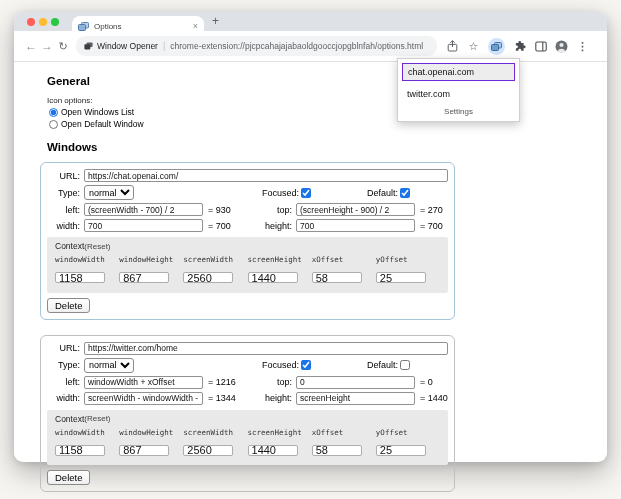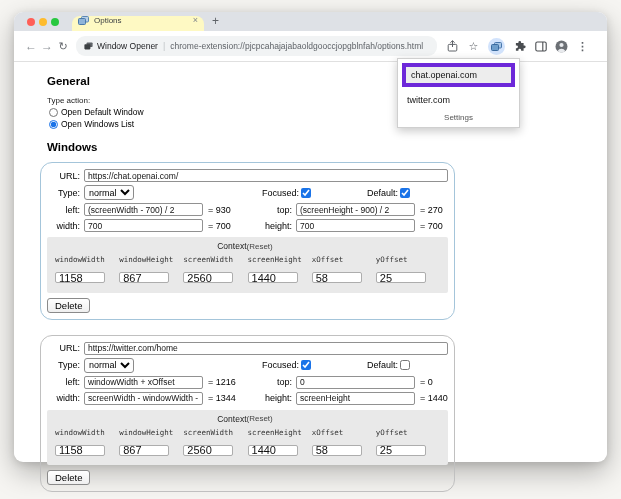--- a/index.html
+++ b/index.html
@@ -6,22 +6,22 @@
   html,body { background:#e9e7e4; }
   .stage { position:relative; width:621px; height:499px; background:#f6f5f2; overflow:hidden;
            font-family:"Liberation Sans", sans-serif; }
   .window { position:absolute; left:14px; top:12px; width:593px; height:450px; background:#fff;
             border-radius:9px; box-shadow:0 10px 28px rgba(0,0,0,.28), 0 2px 8px rgba(0,0,0,.12); }
   
   .titlebar { position:relative; height:19px; background:#dee1e6; border-radius:9px 9px 0 0; }
   .lights { position:absolute; left:13px; top:6px; display:flex; gap:4px; }
   .light { width:8px; height:8px; border-radius:50%; }
   .light.red{ background:#ff5f57; } .light.yellow{ background:#febc2e; } .light.green{ background:#28c840; }
-  .tab { position:absolute; left:58px; top:4px; width:132px; height:15px; background:#fef9c3;
-         border-radius:8px 8px 0 0; display:flex; align-items:flex-start; padding:0 6px; }
+  .tab { position:absolute; left:58px; top:4px; width:132px; height:15px; background:#ffffff;
+         border-radius:8px 8px 0 0; display:flex; align-items:flex-end; padding:0 6px; }
   .tab-title { flex:1; font-size:8px; color:#3c4043; margin-left:5px; white-space:nowrap; overflow:hidden; }
   .tab-close { font-size:9px; color:#80868b; line-height:1; }
   .newtab { position:absolute; left:198px; top:2px; font-size:12px; color:#5f6368; }
   
   .toolbar { height:31px; background:#fff; border-bottom:1px solid #e0e0e0; display:flex;
              align-items:center; padding:0 9px; }
   .navicon { font-size:12px; color:#8d9196; width:16px; text-align:center; }
   .navicon.reload { color:#5f6368; font-size:11px; }
   .addrbar { height:20px; width:361px; margin:0 7px 0 5px; background:#f1f3f4; border-radius:9px;
              display:flex; align-items:center; padding:0 8px; overflow:hidden; }
@@ -37,51 +37,51 @@
   
   .content { position:relative; height:399px; background:#fff; border-radius:0 0 9px 9px;
              padding:13px 0 0 26px; }
   .h1 { font-size:11.5px; font-weight:bold; color:#000; margin:0 0 9px 7px; }
   .small-label { font-size:8px; color:#1b1b1b; margin:0 0 2px 7px; }
   .radio-row { display:flex; align-items:center; margin:0 0 2px 9px; }
   .radio-row input { width:9px; height:9px; accent-color:#1a73e8; margin-right:3px; }
   .radio-row label { font-size:8.5px; color:#000; }
   .h1.windows { margin-top:12px; }
   
-  .panel { width:415px; border:1px solid #c0c0c0; border-radius:12px; padding:3px 6px 6px 6px; margin-bottom:15px; }
+  .panel { width:415px; border:1px solid #c0c0c0; border-radius:6px; padding:3px 6px 6px 6px; margin-bottom:15px; }
   .panel.selected { border-color:#a4c5da; }
   .row { display:flex; align-items:center; margin:3px 0; }
   .flbl { width:33px; text-align:right; margin-right:4px; font-size:9px; color:#000; flex:none; }
   .flbl2 { width:40px; text-align:right; margin-right:4px; font-size:9px; color:#000; flex:none; }
   input[type=text] { height:13px; font-size:8.5px; font-family:"Liberation Sans",sans-serif;
                      border:1px solid #919191; border-radius:2px; padding:0 3px; background:#fff; color:#111; }
   .url-input { width:366px; }
   .expr-input { width:128px; }
   .eq { width:44px; font-size:9px; color:#000; margin-left:5px; flex:none; }
   select { height:15px; font-size:9px; border:1px solid #8b8b8b; border-radius:3px; background:#fdfdfd; color:#000; }
   .chk-group { display:flex; align-items:center; }
   .chk-group label { font-size:9px; color:#000; }
   .chk-group input { width:10px; height:10px; accent-color:#1a73e8; margin-left:2px; }
   .g-focused { margin-left:128px; }
   .g-default { margin-left:56px; }
   .ctx { margin-top:5px; background:#e9e9e9; border-radius:2px; padding:4px 8px 7px 8px; }
-  .ctx-head { display:flex; justify-content:center; align-items:center; padding-right:5px; }
+  .ctx-head { display:flex; justify-content:flex-start; align-items:center; padding-right:5px; }
   .ctx-title { font-size:8.5px; color:#222; }
   .ctx-reset { font-size:8px; color:#444; }
   .ctx-cols { display:flex; margin-top:4px; }
   .ctx-col { width:66px; }
   .ctx-name { font-family:"DejaVu Sans Mono", monospace; font-size:7.5px; color:#333; }
   .ctx-col input { width:50px; height:11px; font-size:11px; margin-top:8px; border:1px solid #adadad; }
   .btn { font-size:9.5px; color:#000; background:linear-gradient(#ffffff,#efefef);
          border:1px solid #8a8a8a; border-radius:3px; padding:1px 7px; }
   .delete-btn { margin-top:5px; }
   
   .popup { position:absolute; left:383px; top:46px; width:123px; background:#fff;
            border:1px solid #cfcfcf; box-shadow:0 3px 9px rgba(0,0,0,.22); z-index:10; padding-bottom:3px; }
-  .popup-item-selected { margin:4px; border:4px solid #6d28d9; background:#ededed; font-size:9px;
+  .popup-item-selected { margin:4px; border:1px solid #6d28d9; background:#ededed; font-size:9px;
                          color:#111; padding:3px 5px; }
   .popup-item { font-size:9px; color:#111; padding:4px 20px 5px 9px; }
   .popup-settings { text-align:center; font-size:8px; color:#555; padding:3px 0 2px 0; }
   svg { display:block; }
 </style>
 </head>
 <body>
 
 <div class="stage">
   <div class="window">
@@ -158,29 +158,29 @@
     </div>
 
     <div class="popup">
       <div class="popup-item-selected">chat.openai.com</div>
       <div class="popup-item">twitter.com</div>
       <div class="popup-settings">Settings</div>
     </div>
 
     <div class="content">
       <div class="h1">General</div>
-      <div class="small-label">Type action:</div>
-
+      <div class="small-label">Icon options:</div>
+
+      <div class="radio-row">
+        <input type="radio" name="iconaction" checked="" style="">
+        <label>Open Windows List</label>
+      </div>
       <div class="radio-row">
         <input type="radio" name="iconaction" style="">
         <label>Open Default Window</label>
-      </div>
-      <div class="radio-row">
-        <input type="radio" name="iconaction" checked="" style="">
-        <label>Open Windows List</label>
       </div>
 
       <div class="h1 windows">Windows</div>
 
       <div class="panel selected">
         <div class="row">
           <span class="flbl">URL:</span>
           <input type="text" class="url-input" value="https://chat.openai.com/" style="">
         </div>
         <div class="row">

